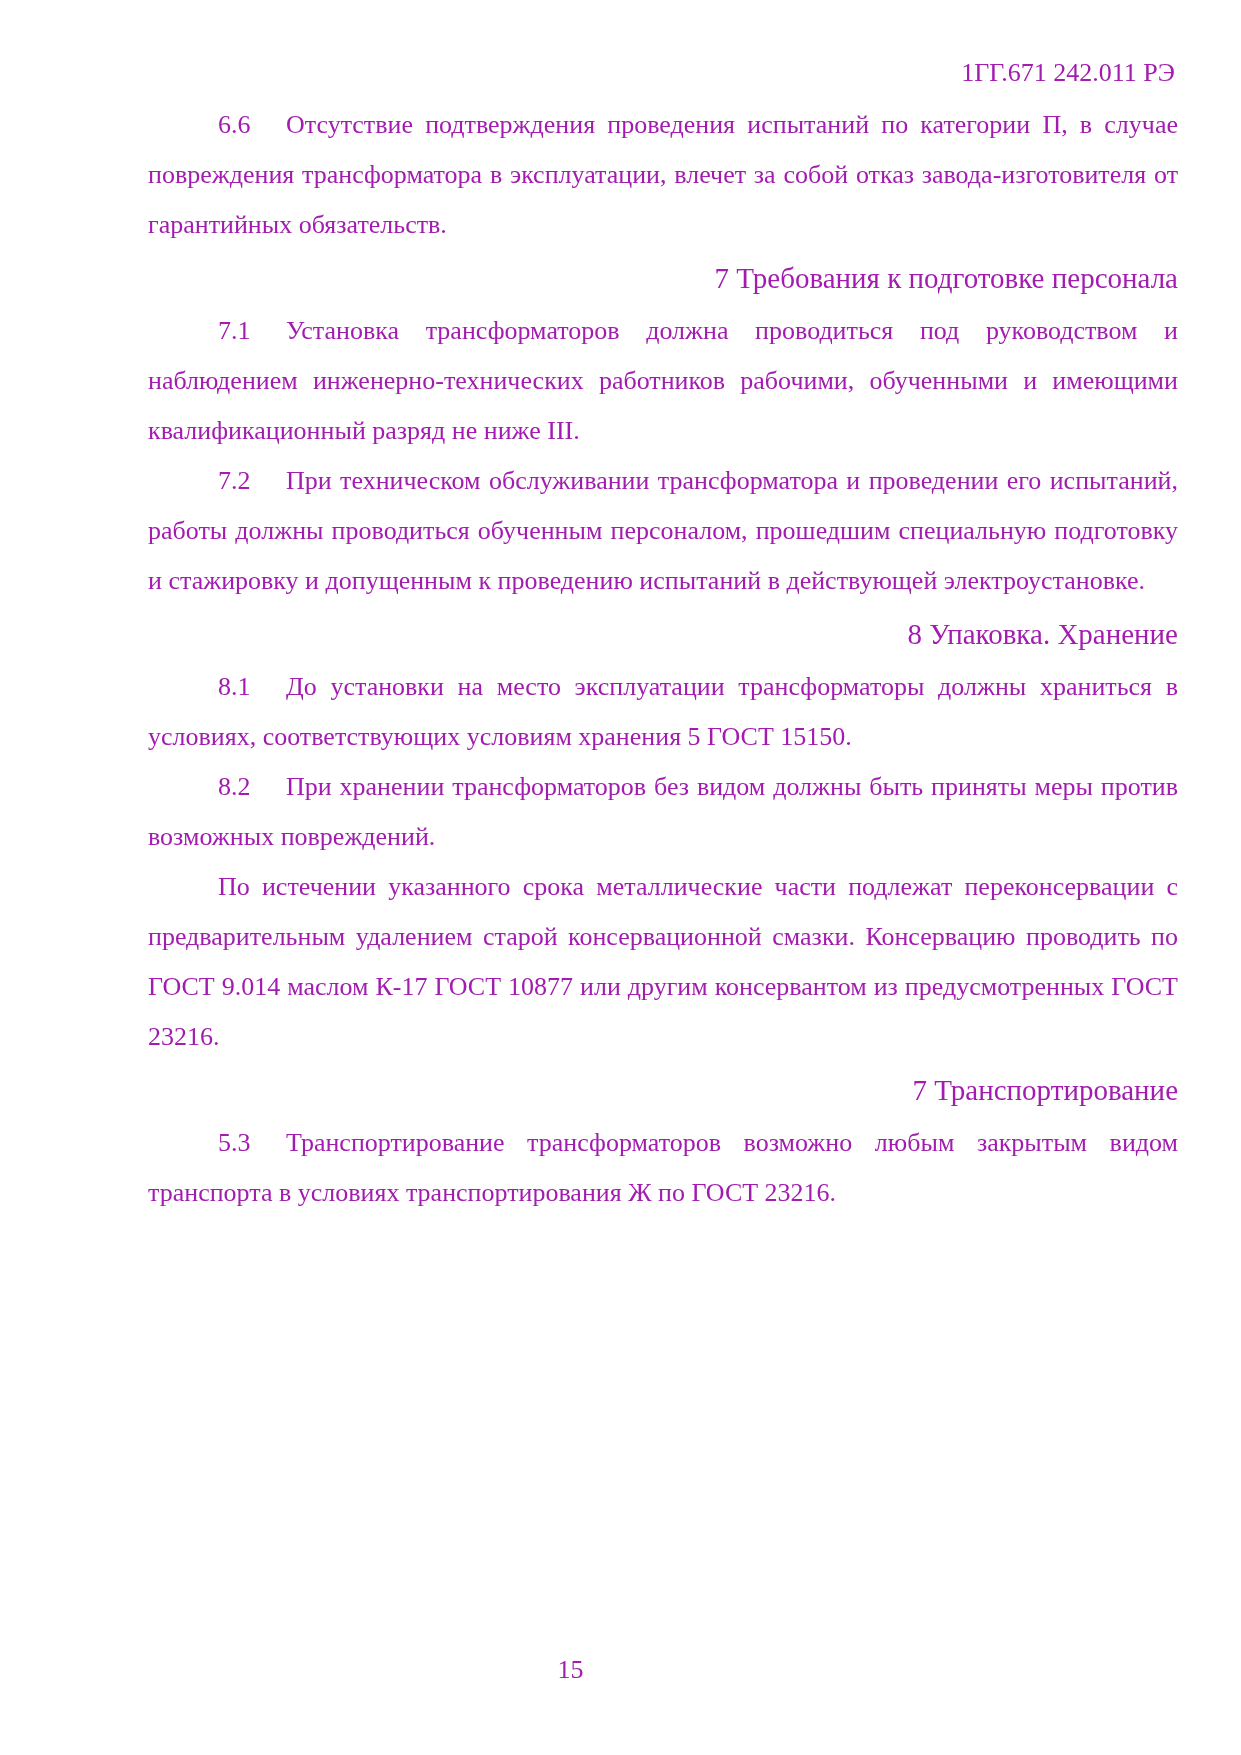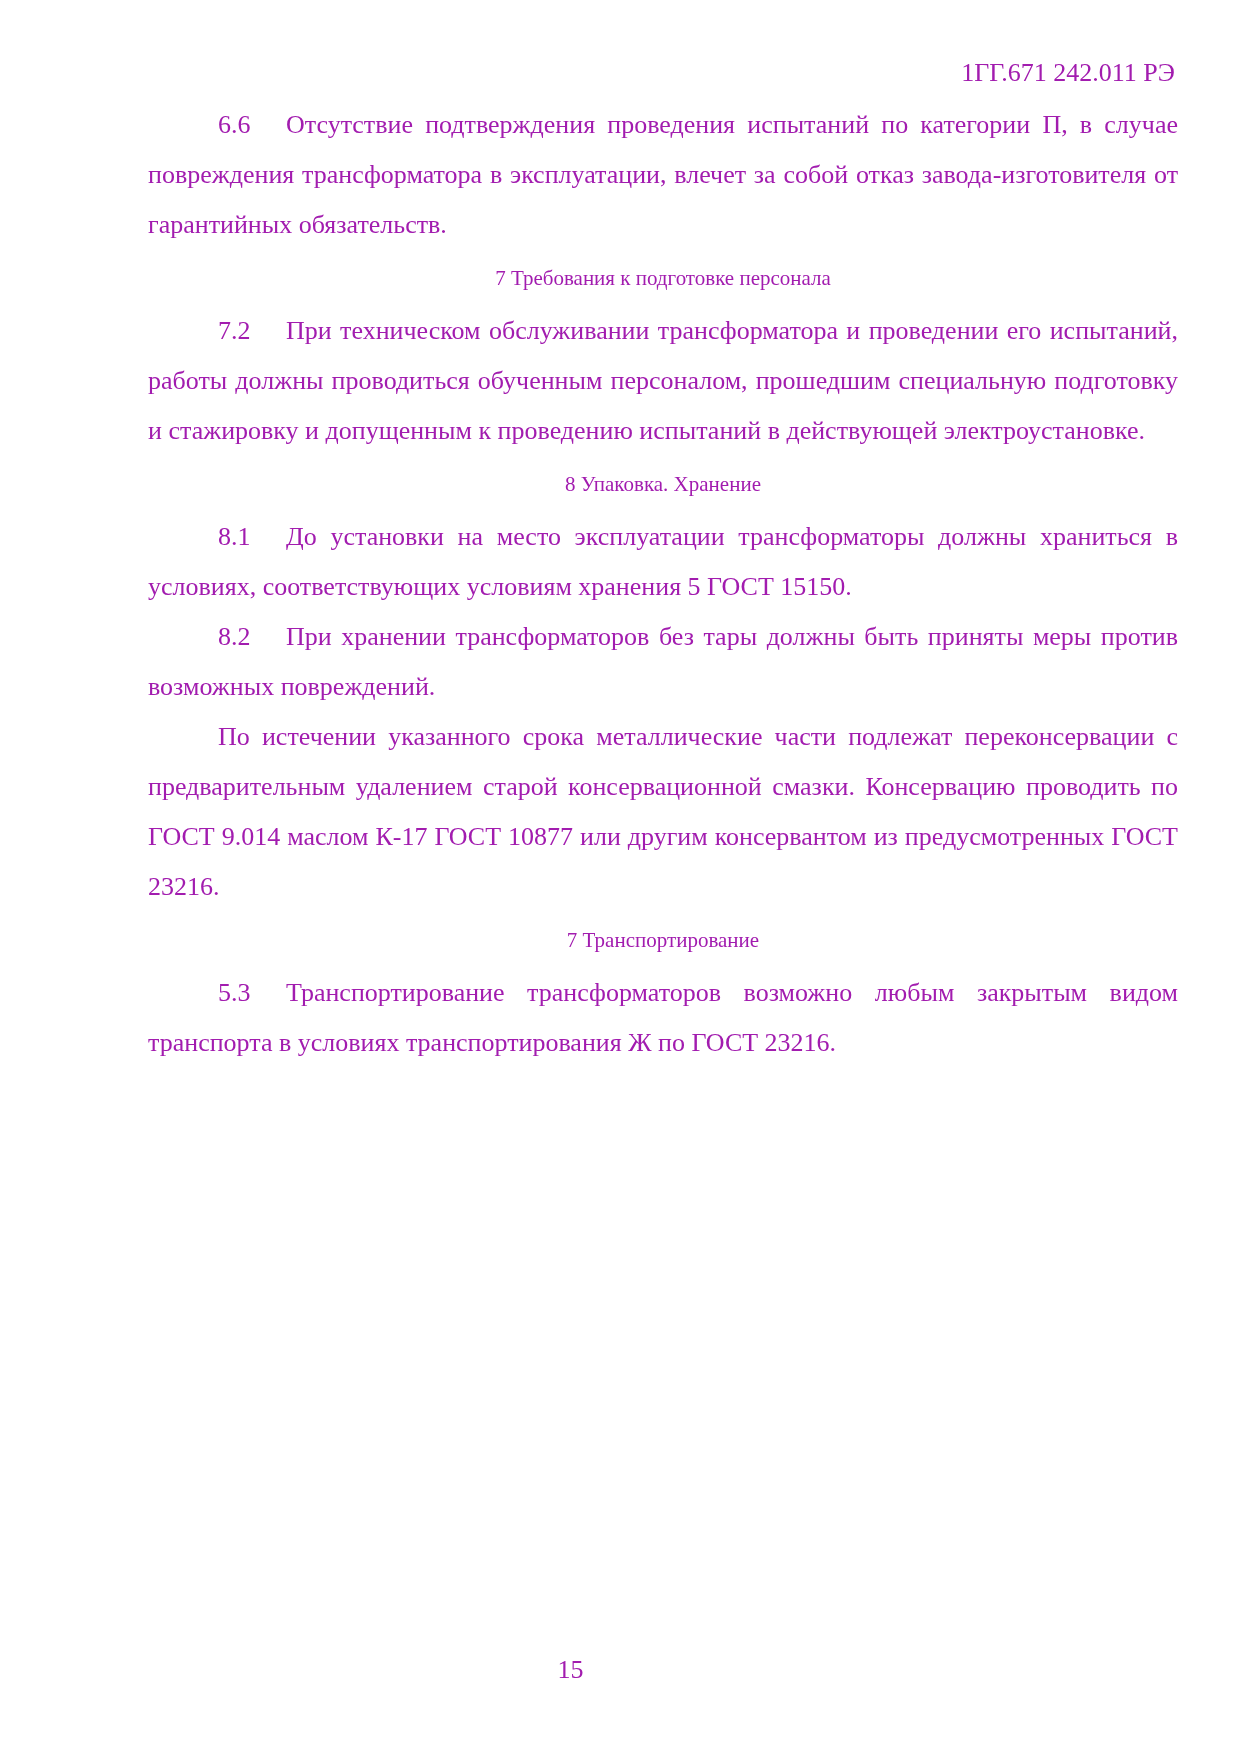--- a/index.html
+++ b/index.html
@@ -16,44 +16,45 @@
   }
   .content {
     position: absolute; left: 148px; top: 100px; width: 1030px;
   }
   .para {
     margin: 0; text-align: justify; line-height: 50px;
     text-indent: 70px;
   }
   .para .num { display: inline-block; width: 68px; text-indent: 0; }
   .heading {
-    margin: 0; text-align: center; font-size: 21px; line-height: 56px;
+    margin: 0; text-align: right; font-size: 29px; line-height: 56px;
     font-weight: normal;
   }
   .page-number {
     position: absolute; top: 1655px; left: 0; width: 1141px;
     text-align: center; font-size: 26px; line-height: 30px;
   }
 </style>
 </head>
 <body>
 
 <div class="page">
   <div class="doc-code">1ГГ.671 242.011 РЭ</div>
 
   <div class="content">
 
     <p class="para"><span class="num">6.6</span><span>Отсутствие подтверждения проведения испытаний по категории П, в случае повреждения трансформатора в эксплуатации, влечет за собой отказ завода-изготовителя от гарантийных обязательств.</span></p>
 
     <h2 class="heading">7 Требования к подготовке персонала</h2>
+    <p class="para"><span class="num">7.1</span><span>Установка трансформаторов должна проводиться под руководством и наблюдением инженерно-технических работников рабочими, обученными и имеющими квалификационный разряд не ниже III.</span></p>
     <p class="para"><span class="num">7.2</span><span>При техническом обслуживании трансформатора и проведении его испытаний, работы должны проводиться обученным персоналом, прошедшим специальную подготовку и стажировку и допущенным к проведению испытаний в действующей электроустановке.</span></p>
 
     <h2 class="heading">8 Упаковка. Хранение</h2>
     <p class="para"><span class="num">8.1</span><span>До установки на место эксплуатации трансформаторы должны храниться в условиях, соответствующих условиям хранения 5 ГОСТ 15150.</span></p>
-    <p class="para"><span class="num">8.2</span><span>При хранении трансформаторов без тары должны быть приняты меры против возможных повреждений.</span></p>
+    <p class="para"><span class="num">8.2</span><span>При хранении трансформаторов без видом должны быть приняты меры против возможных повреждений.</span></p>
     <p class="para"><span>По истечении указанного срока металлические части подлежат переконсервации с предварительным удалением старой консервационной смазки. Консервацию проводить по ГОСТ 9.014 маслом К-17 ГОСТ 10877 или другим консервантом из предусмотренных ГОСТ 23216.</span></p>
 
     <h2 class="heading">7 Транспортирование</h2>
     <p class="para"><span class="num">5.3</span><span>Транспортирование трансформаторов возможно любым закрытым видом транспорта в условиях транспортирования Ж по ГОСТ 23216.</span></p>
   </div>
 
   <div class="page-number">15</div>
 </div>
 
 </body></html>

